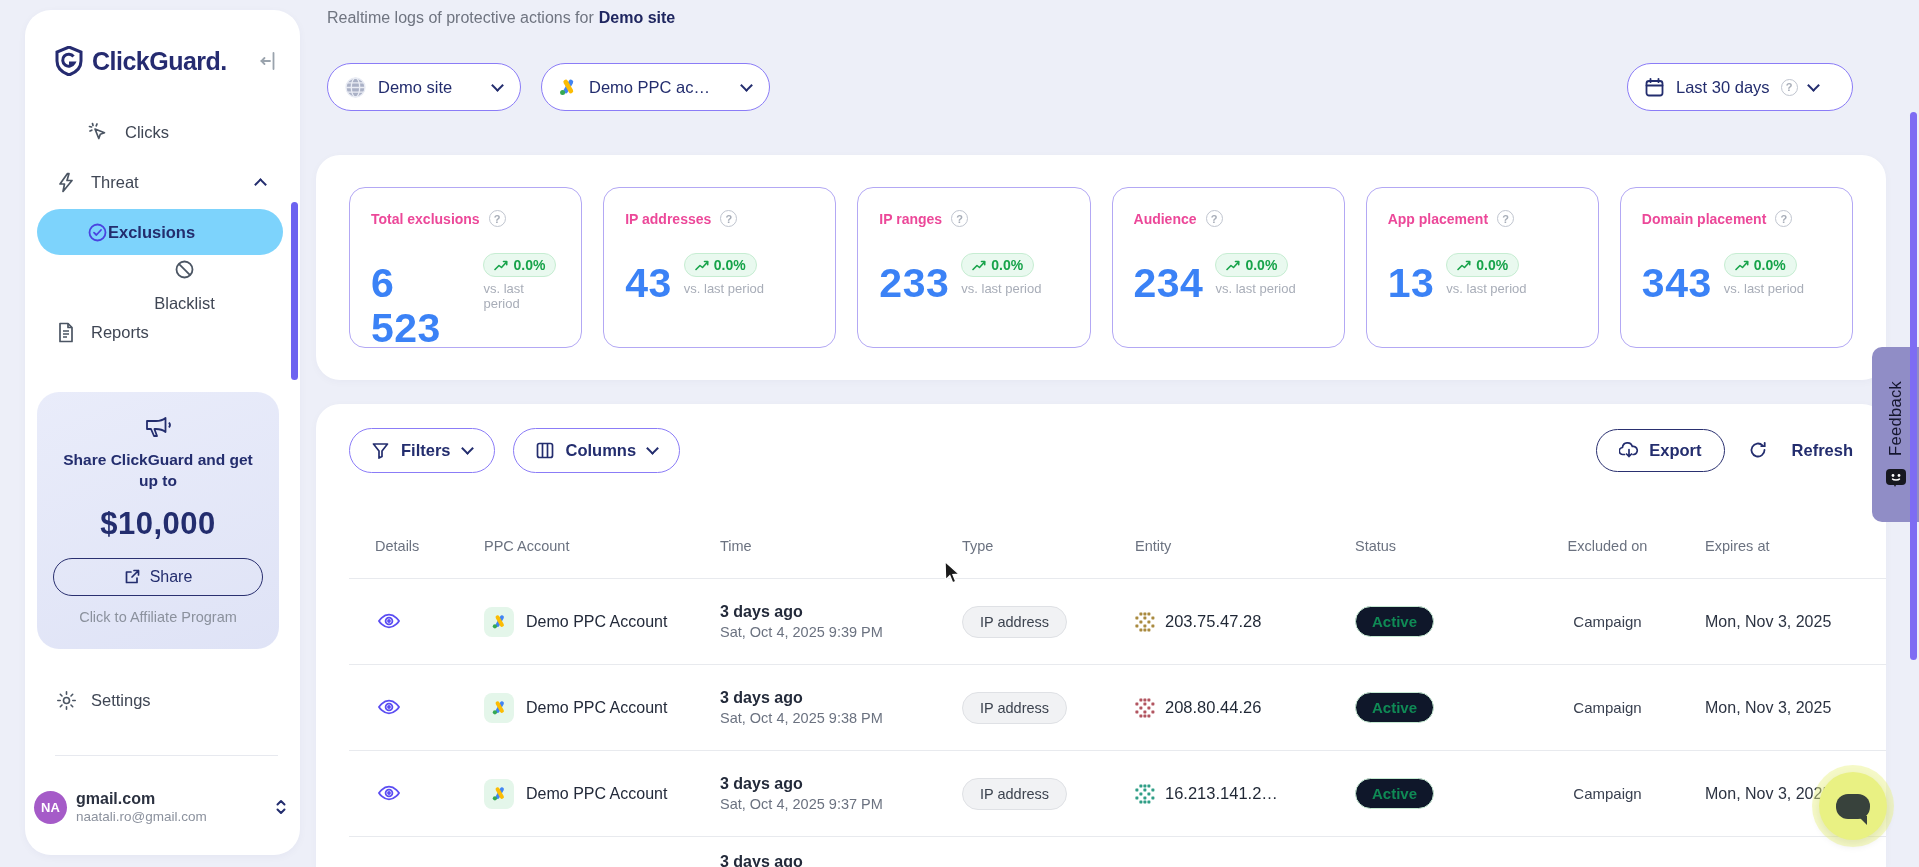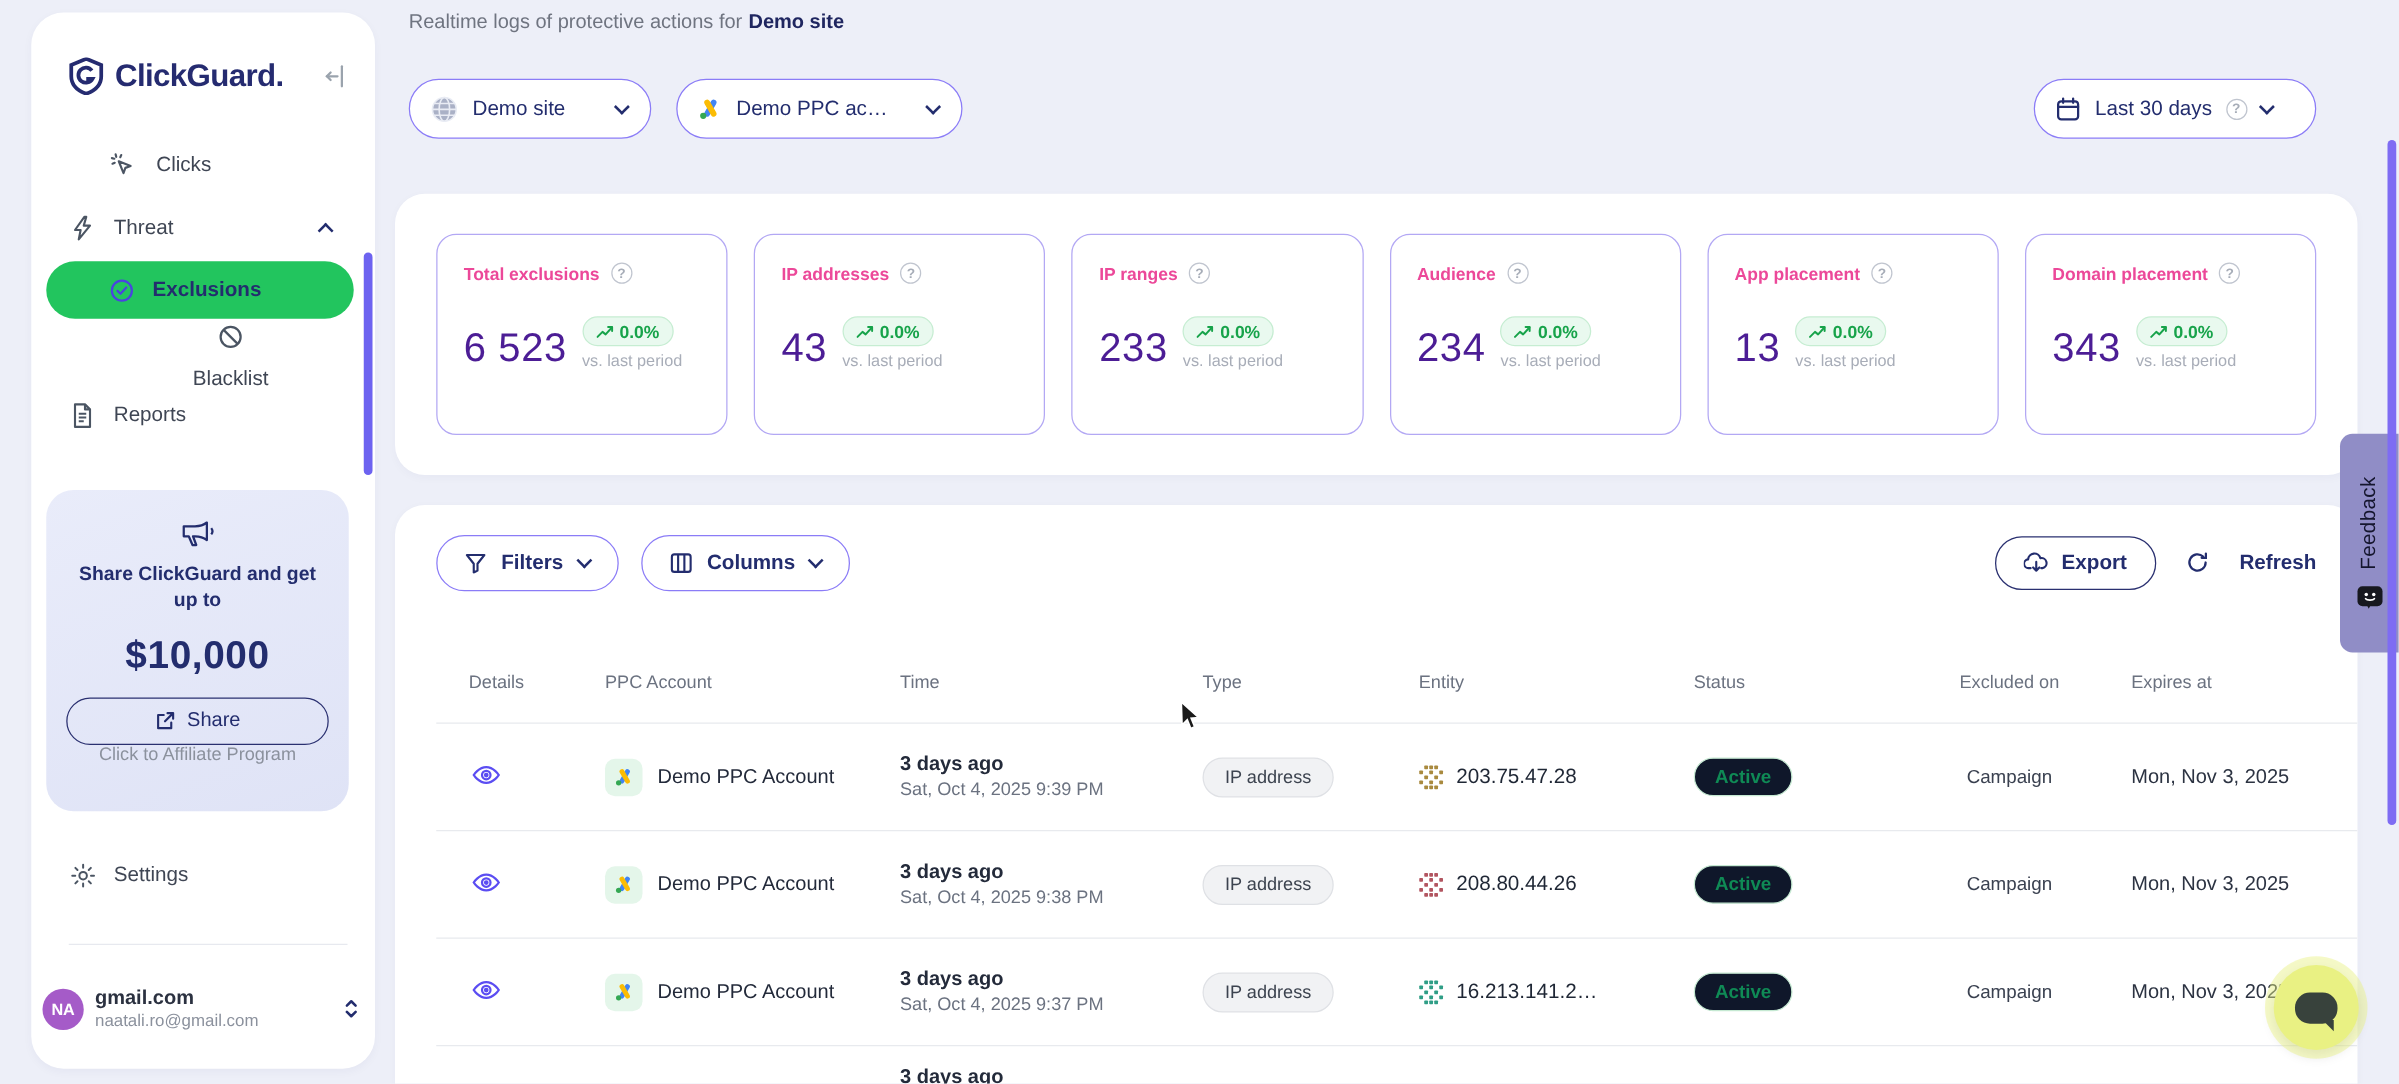--- a/index.html
+++ b/index.html
@@ -18,33 +18,33 @@
   .sidebar { position:absolute; left:25px; top:10px; width:275px; height:845px; background:#fff; border-radius:26px; box-shadow:0 2px 8px rgba(30,34,90,.04); }
   .logo-row { position:absolute; top:36px; left:30px; right:20px; display:flex; align-items:center; }
   .logo-mark { flex:0 0 auto; }
   .logo-text { font-size:25px; font-weight:800; color:#252b70; letter-spacing:-.5px; margin-left:9px; }
   .collapse-btn { margin-left:auto; cursor:pointer; }
 
   .nav-item { position:absolute; left:12px; width:246px; height:46px; display:flex; align-items:center; font-size:16.5px; color:#3f4654; border-radius:23px; cursor:pointer; }
   .nav-item .ic { width:22px; display:flex; justify-content:center; flex:0 0 auto; }
   .ni-clicks   { top:99px;  padding-left:50px; gap:16px; }
   .ni-threat   { top:149px; padding-left:18px; gap:14px; padding-right:18px; }
-  .ni-excl     { top:199px; padding-left:49px; gap:14px; background:#22c55e; color:#232d6e; font-weight:700; }
+  .ni-excl     { top:199px; padding-left:49px; background:#7dd3fc; color:#232d6e; font-weight:700; }
   .ni-black    { top:249px; padding-left:49px; gap:14px;flex-direction:column; }
   .ni-reports  { top:299px; padding-left:18px; gap:14px; }
   .ni-settings { top:667px; padding-left:18px; gap:14px; }
   .ni-threat .chev { margin-left:auto; }
 
   .side-scroll { position:absolute; right:2px; top:192px; width:7px; height:178px; background:#6d63f0; border-radius:4px; cursor:pointer; }
 
   .promo { position:absolute; left:12px; top:382px; width:242px; height:257px; border-radius:22px; background:linear-gradient(160deg,#e9ecfa 0%,#dfe3f6 100%); text-align:center; padding:22px 16px 0; }
   .promo-msg { font-size:15.5px; font-weight:600; color:#232d6e; line-height:1.35; margin-top:10px; }
   .promo-amount { font-size:31px; font-weight:800; color:#232d6e; margin-top:14px; letter-spacing:.5px; }
   .share-btn { margin:16px auto 0; width:210px; height:38px; border:1.5px solid #2a3070; border-radius:20px; background:transparent; display:flex; align-items:center; justify-content:center; gap:9px; font-size:16px; color:#232d6e; cursor:pointer; }
-  .affiliate { font-size:14.5px; color:#8b919d; cursor:pointer; }
+  .affiliate { margin-top:13px; font-size:14.5px; color:#8b919d; cursor:pointer; }
 
   .side-divider { position:absolute; left:30px; right:22px; top:745px; height:1px; background:#e7e9ef; }
   .user-row { position:absolute; left:9px; top:780px; width:258px; display:flex; align-items:center; cursor:pointer; }
   .avatar { width:33px; height:33px; border-radius:50%; color:#fff; font-size:13px; font-weight:700; display:flex; align-items:center; justify-content:center; flex:0 0 auto; }
   .user-texts { margin-left:9px; min-width:0; }
   .user-name { font-size:16px; font-weight:700; color:#2b3140; }
   .user-email { font-size:13.5px; color:#8b919d; margin-top:1px; }
   .user-sort { margin-left:auto; margin-right:4px; }
 
   
@@ -57,21 +57,21 @@
 
   
   .panel { position:absolute; left:316px; width:1570px; background:#fff; box-shadow:0 2px 8px rgba(30,34,90,.03); }
   .panel-stats { top:155px; height:225px; border-radius:24px; display:flex; gap:21px; padding:32px 33px; }
   .panel-table { top:404px; height:463px; border-radius:24px 24px 0 0; overflow:hidden; }
 
   .stat-card { flex:1 1 0; border:1.5px solid #b3a8f4; border-radius:16px; padding:22px 21px 0; }
   .stat-title-row { display:flex; align-items:center; gap:9px; }
   .stat-title { font-size:14px; font-weight:600; color:#ec4899; }
   .stat-bottom { display:flex; align-items:flex-start; margin-top:26px; gap:12px; }
-  .stat-value { font-size:32px; font-weight:400; color:#4c1d95; letter-spacing:.5px; line-height:1.1; margin-top:8px; }
+  .stat-value { font-size:41px; font-weight:700; color:#3b82f6; letter-spacing:.5px; line-height:1.1; margin-top:8px; }
   .delta-badge { display:inline-flex; align-items:center; gap:5px; background:#e9f9ef; border:1px solid #c6edd2; border-radius:13px; padding:3px 10px; font-size:14px; font-weight:600; color:#17a34a; }
   .stat-caption { font-size:13px; color:#a8adb8; margin-top:4px; }
 
   
   .toolbar { position:absolute; top:23px; left:33px; right:33px; height:46px; display:flex; align-items:center; }
   .tb-btn { height:45px; border:1.5px solid #8b7cf7; border-radius:23px; background:#fff; display:flex; align-items:center; gap:12px; padding:0 22px; font-size:16.5px; font-weight:600; color:#232d6e; cursor:pointer; }
   .tb-btn + .tb-btn { margin-left:18px; }
   .export-btn { margin-left:auto; height:43px; border:1.5px solid #2a3070; border-radius:22px; background:#fff; display:flex; align-items:center; gap:10px; padding:0 22px; font-size:16.5px; font-weight:600; color:#232d6e; cursor:pointer; }
   .refresh-btn { margin-left:24px; display:flex; align-items:center; gap:25px; font-size:16.5px; font-weight:600; color:#232d6e; background:none; border:none; cursor:pointer; }
 

